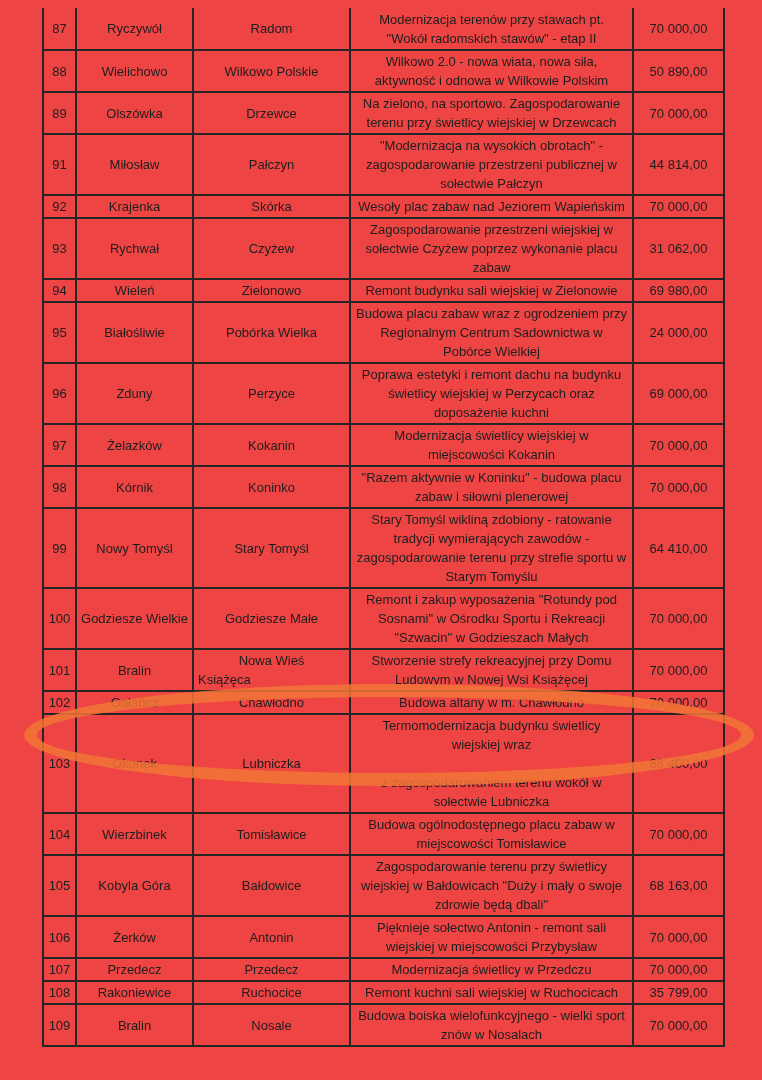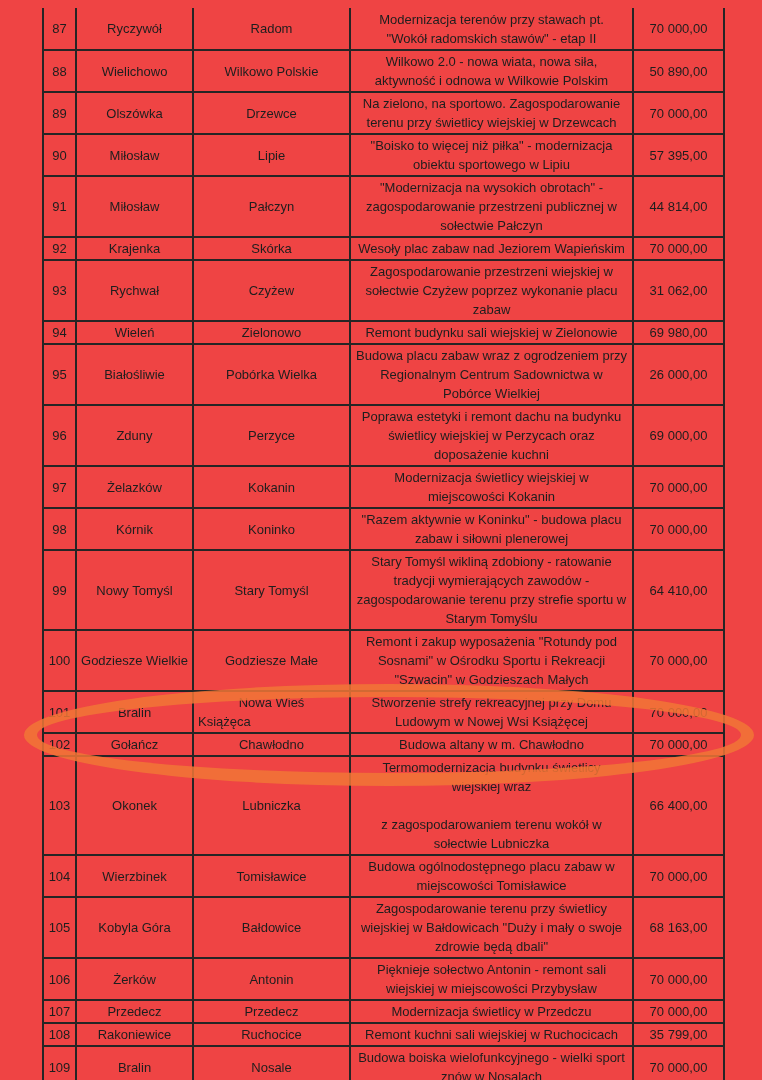--- a/index.html
+++ b/index.html
@@ -82,28 +82,20 @@
           <td class="c-amount">50 890,00</td>
         </tr>
         <tr style="height: 42px;">
           <td class="c-nr">89</td>
           <td class="c-gmina">Olszówka</td>
           <td class="c-village">Drzewce</td>
           <td class="c-desc">Na zielono, na sportowo. Zagospodarowanie
 terenu przy świetlicy wiejskiej w Drzewcach</td>
           <td class="c-amount">70 000,00</td>
         </tr>
-        <tr style="height: 42px;">
-          <td class="c-nr">90</td>
-          <td class="c-gmina">Miłosław</td>
-          <td class="c-village">Lipie</td>
-          <td class="c-desc">"Boisko to więcej niż piłka" - modernizacja
-obiektu sportowego w Lipiu</td>
-          <td class="c-amount">57 395,00</td>
-        </tr>
         <tr style="height: 58px;">
           <td class="c-nr">91</td>
           <td class="c-gmina">Miłosław</td>
           <td class="c-village">Pałczyn</td>
           <td class="c-desc">"Modernizacja na wysokich obrotach" -
 zagospodarowanie przestrzeni publicznej w
 sołectwie Pałczyn</td>
           <td class="c-amount">44 814,00</td>
         </tr>
         <tr style="height: 22px;">
@@ -129,21 +121,21 @@
           <td class="c-desc">Remont budynku sali wiejskiej w Zielonowie</td>
           <td class="c-amount">69 980,00</td>
         </tr>
         <tr style="height: 58px;">
           <td class="c-nr">95</td>
           <td class="c-gmina">Białośliwie</td>
           <td class="c-village">Pobórka Wielka</td>
           <td class="c-desc">Budowa placu zabaw wraz z ogrodzeniem przy
 Regionalnym Centrum Sadownictwa w
 Pobórce Wielkiej</td>
-          <td class="c-amount">26 000,00</td>
+          <td class="c-amount">24 000,00</td>
         </tr>
         <tr style="height: 58px;">
           <td class="c-nr">96</td>
           <td class="c-gmina">Zduny</td>
           <td class="c-village">Perzyce</td>
           <td class="c-desc">Poprawa estetyki i remont dachu na budynku
 świetlicy wiejskiej w Perzycach oraz
 doposażenie kuchni</td>
           <td class="c-amount">69 000,00</td>
         </tr>

